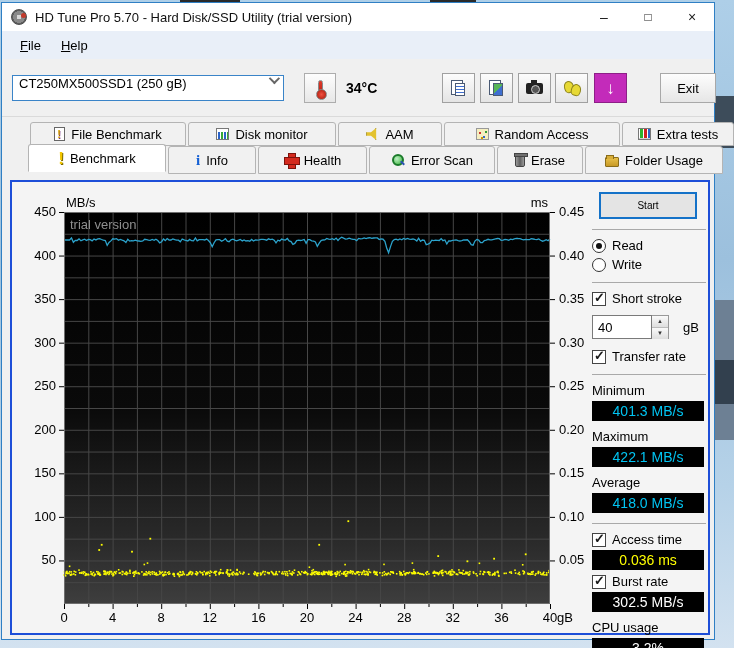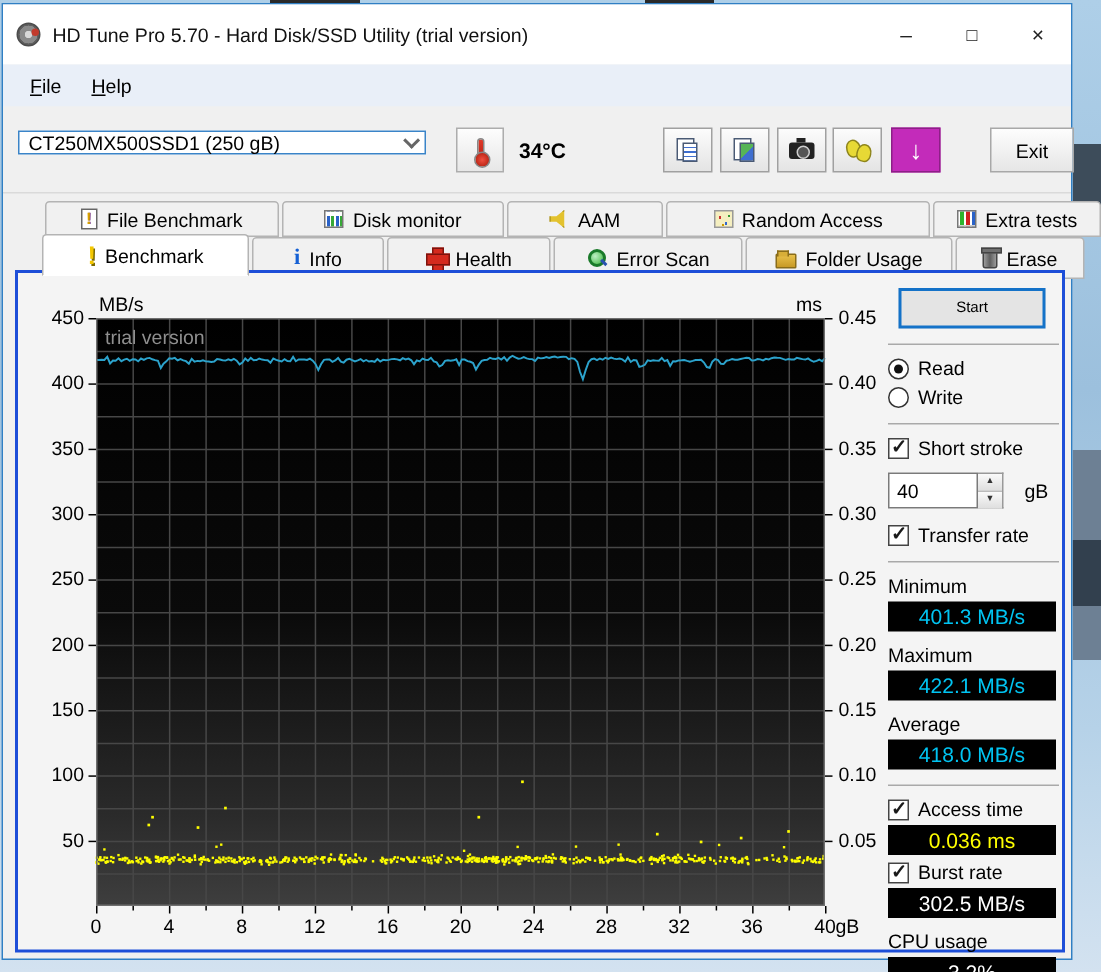--- a/index.html
+++ b/index.html
@@ -9,41 +9,41 @@
   
   #desktop { position:relative; width:734px; height:648px;
     background:linear-gradient(180deg,#aecfe8 0%,#9cc0dd 40%,#b6d2e8 75%,#d3e2f0 100%); }
   .deco { position:absolute; }
 
   
   #win { position:absolute; left:1px; top:2px; width:714px; height:638px;
     background:#f0f0f0; border:1px solid #2f7fc4; }
 
   
-  #titlebar { height:40px; background:#fff; display:flex; align-items:center; }
+  #titlebar { height:28px; background:#fff; display:flex; align-items:center; }
   #appicon { width:16px; height:16px; margin:0 8px 0 9px; position:relative;
     background:radial-gradient(circle at 50% 50%, #d8d8d8 0 24%, #8a8a8a 25% 60%, #5f5f5f 61% 100%);
     border-radius:50%; border:1px solid #4c4c4c; }
   #appicon::after { content:""; position:absolute; left:9px; top:3px; width:5px; height:5px;
     background:#c23a2c; border-radius:50%; }
   #title-text { flex:1; font-size:13px; color:#111; white-space:nowrap; overflow:hidden; }
   .winbtn { width:44px; height:30px; display:flex; align-items:center; justify-content:center;
     font-size:14px; color:#222; cursor:default; }
   .winbtn.max { font-size:12px; }
 
   
   #menubar { height:28px; background:#e9eff8; display:flex; align-items:center; padding-left:8px; }
   .menu-item { display:inline-block; padding:4px 10px; }
   .menu-item span { display:block; }
   .menu-item span::first-letter { text-decoration:underline; }
 
   
   #toolbar { position:relative; height:58px; background:#f0f0f0; border-bottom:1px solid #dadada; }
-  #drive-select { position:absolute; left:10px; top:16px; width:272px; height:16px; background:#fff;
-    border:1px solid #3a84c8; display:flex; align-items:center; padding:0 6px; }
+  #drive-select { position:absolute; left:10px; top:16px; width:272px; height:26px; background:#fff;
+    border:1px solid #3a84c8; display:flex; align-items:flex-start; padding:0 6px; }
   #drive-select .val { flex:1; font-size:13px; }
   .chev { width:8px; height:8px; border-right:2px solid #666; border-bottom:2px solid #666;
     transform:rotate(45deg) translateY(-2px); }
   #temp-btn { position:absolute; left:302px; top:14px; width:32px; height:30px;
     border:1px solid #adadad; background:linear-gradient(#fdfdfd,#e7e7e7);
     display:flex; align-items:center; justify-content:center; }
   .thermo { position:relative; width:5px; height:16px; background:linear-gradient(#e03a2a,#b31e12);
     border:1px solid #888; border-radius:3px 3px 0 0; }
   .thermo::after { content:""; position:absolute; left:-3px; bottom:-5px; width:9px; height:9px;
     background:radial-gradient(circle,#f05040,#a81808); border:1px solid #888; border-radius:50%; }
@@ -249,27 +249,27 @@
           <span>Info</span>
         </div>
         <div class="tab" style="width:109px">
           <span class="ti ic-cross"></span>
           <span>Health</span>
         </div>
         <div class="tab" style="width:126px">
           <span class="ti ic-scan"></span>
           <span>Error Scan</span>
         </div>
+        <div class="tab" style="width:86px">
+          <span class="ti ic-trash"></span>
+          <span>Erase</span>
+        </div>
         <div class="tab" style="width:138px">
           <span class="ti ic-folder"></span>
           <span>Folder Usage</span>
-        </div>
-        <div class="tab" style="width:86px">
-          <span class="ti ic-trash"></span>
-          <span>Erase</span>
         </div>
       </div>
     </div>
 
     <div id="content">
       <svg id="chart-svg" width="578" height="450">
           <defs>
             <linearGradient id="plotbg" x1="0" y1="0" x2="0" y2="1">
               <stop offset="0" stop-color="#000"></stop>
               <stop offset="0.5" stop-color="#0a0a0a"></stop>

